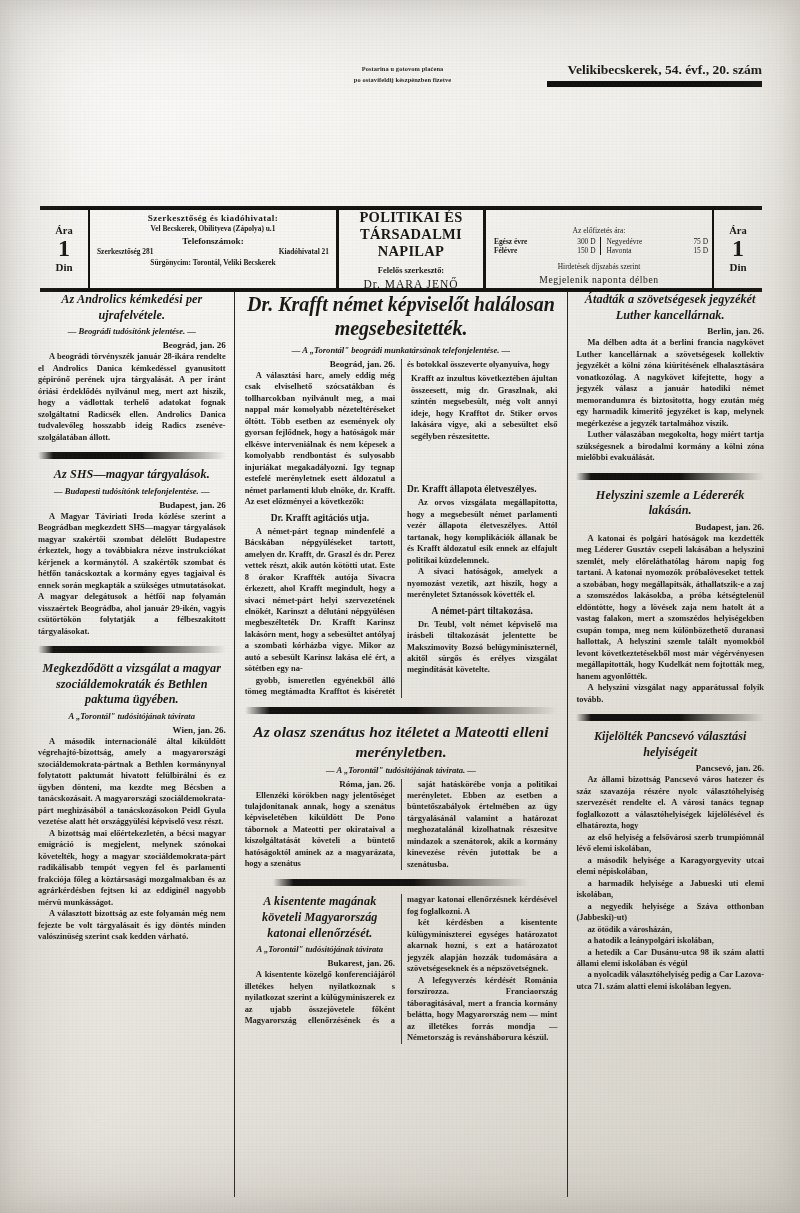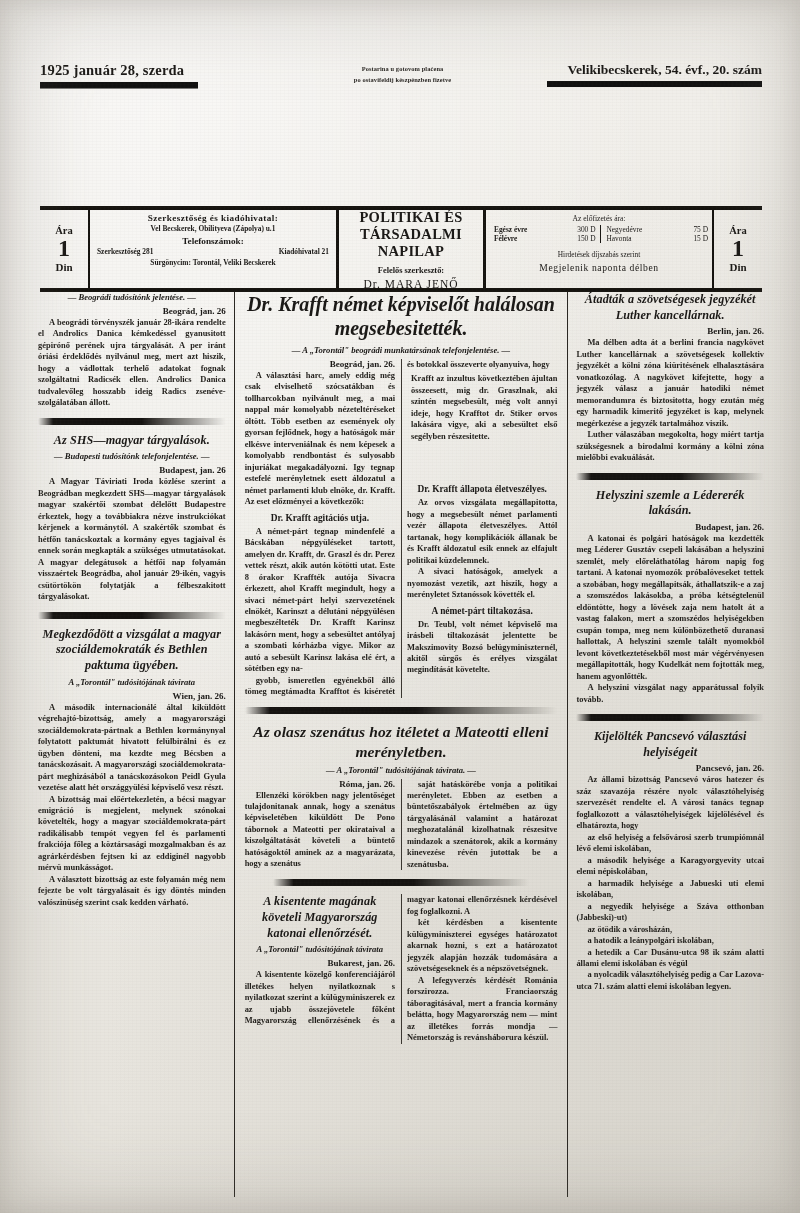--- a/index.html
+++ b/index.html
@@ -70,21 +70,21 @@
   .addr-cell .l2{font-size:7.4px;font-weight:bold;margin-top:1px;}
   .addr-cell .l3{font-size:9.2px;font-weight:bold;margin-top:3px;}
   .addr-cell .l4{font-size:7.4px;font-weight:bold;margin-top:1px;display:flex;justify-content:space-between;padding:0 2px;}
   .addr-cell .l5{font-size:7.4px;font-weight:bold;margin-top:1.5px;}
 
   .mid-cell{flex:1;border-right:3px solid #15130f;text-align:center;padding:4px 15px;}
   .mid-cell .t1{font-size:14.5px;font-weight:bold;letter-spacing:.3px;}
   .mid-cell .t2{font-size:8.4px;font-weight:bold;margin-top:6px;}
   .mid-cell .t3{font-size:11.5px;margin-top:3px;letter-spacing:1px;}
 
-  .sub-cell{width:218px;text-align:center;padding:4px 4px;}
+  .sub-cell{width:218px;text-align:center;padding:16px 4px;}
   .sub-cell .s1{font-size:7.6px;margin-bottom:2px;}
   .sub-cell .grid{display:flex;font-size:7.4px;justify-content:center;}
   .sub-cell .grid .col{width:50%;}
   .sub-cell .grid .col.l{border-right:1px solid #15130f;padding-right:4px;text-align:left;padding-left:4px;}
   .sub-cell .grid .col.r{padding-left:6px;text-align:left;}
   .sub-cell .row{display:flex;justify-content:space-between;gap:24px;}
   .sub-cell .row b{font-weight:bold;}
   .sub-cell .s2{font-size:7.4px;margin-top:7px;}
   .sub-cell .s3{font-size:9.6px;margin-top:3px;letter-spacing:.6px;}
 
@@ -109,44 +109,40 @@
   p.body{
     margin:0 0 0 0;
     font-size:8.45px;line-height:1.36;
     text-align:justify;text-justify:inter-word;
     text-indent:11px;
     hyphens:auto;
     color:#201e1a;
   }
   p.body.b{font-weight:bold;text-indent:0;margin:3px 0 3px 0;padding-left:4px;}
   .secthead{font-size:9.4px;font-weight:bold;text-align:center;margin:5px 0 3px;}
-  .secthead.r{text-align:center;margin-top:42px;}
+  .secthead.r{text-align:left;margin-top:42px;}
   .divider{
     height:7px;margin:9px 0 8px;
     background:linear-gradient(90deg,
       rgba(0,0,0,0) 0%, #141210 8%, #141210 55%, rgba(30,28,24,.55) 75%, rgba(0,0,0,0) 100%);
     border-radius:2px;
     filter:blur(.25px);
   }
   .divider.short{width:82%;margin-left:auto;margin-right:auto;}
   .twocol{column-count:2;column-gap:12px;column-rule:1px solid #3a3630;}
   .twocol p.body{margin-bottom:0;}
   .blur{filter:blur(.18px);font-weight:bold;}
 </style>
 </head>
 <body>
 
 <div class="page">
   <div class="content">
 
     <div class="topbar">
-      <div class="tb-date">
-        <div>1925 január 28, szerda</div>
-        <div class="rule"></div>
-      </div>
       <div class="tb-mid">
         <div>Postarina u gotovom plaćena</div>
         <div>po ostavifeldij készpénzben fizetve</div>
       </div>
       <div class="tb-right">
         <div>Velikibecskerek, 54. évf., 20. szám</div>
         <div class="rule"></div>
       </div>
     </div>
 
@@ -209,20 +205,21 @@
         <div class="big">1</div>
         <div class="cur">Din</div>
       </div>
     </div>
 
     <div class="cols">
 
       <div class="col col1">
 
         <div>
+          <div class="hl">Az Androlics kémkedési per ujrafelvétele.</div>
           <div class="sub">— Beográdi tudósítónk jelentése. —</div>
           <div class="dl">Beográd, jan. 26</div>
           <p class="body blur">A beográdi törvényszék január 28-ikára rendelte el Androlics Danica kémkedéssel gyanusitott gépirónő perének ujra tárgyalását. A per iránt óriási érdeklődés nyilvánul meg, mert azt hiszik, hogy a vádlottak terhelő adatokat fognak szolgáltatni Radicsék ellen. Androlics Danica tudvalevőleg hosszabb ideig Radics zsenéve- szolgálatában állott.</p>
         </div>
 
         <div class="divider"></div>
 
         <div>
           <div class="hl">Az SHS—magyar tárgyalások.</div>
           <div class="sub">— Budapesti tudósítónk telefonjelentése. —</div>

